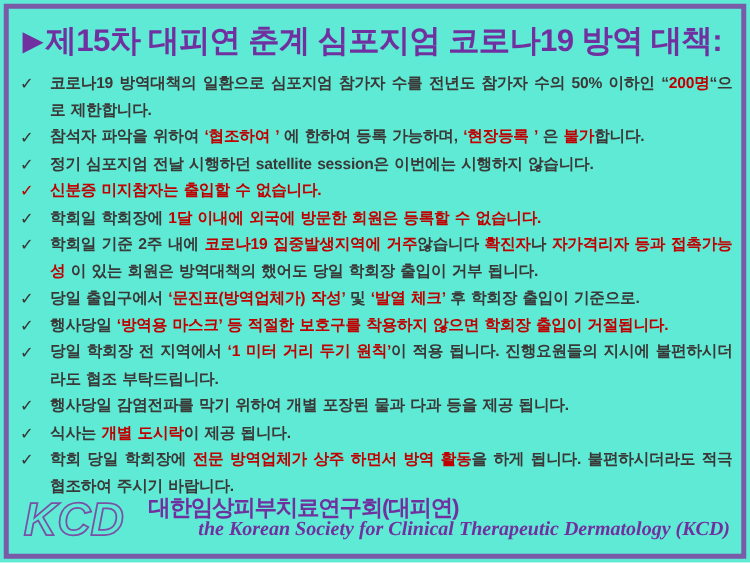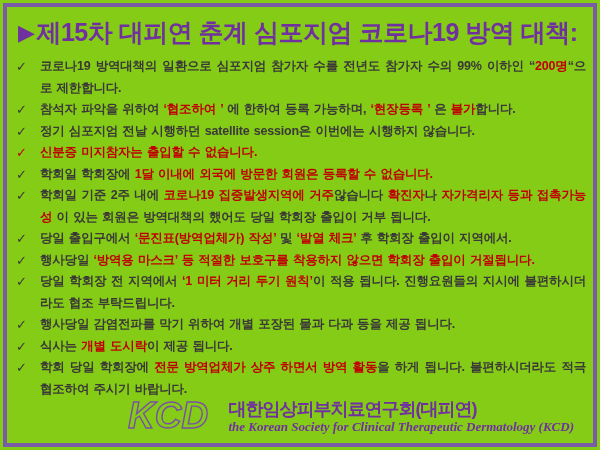--- a/index.html
+++ b/index.html
@@ -1,17 +1,17 @@
 <!DOCTYPE html>
 <html><head>
 <meta charset="utf-8">
 <style>
   html,body{margin:0;padding:0;background:#fff;}
   .page{
-    position:relative;width:600px;height:450px;background:#84cc16;
+    position:relative;width:600px;height:450px;background:#5eead4;
     font-family:"Liberation Sans","DejaVu Sans",sans-serif;overflow:hidden;
   }
   .frame{
     position:absolute;inset:3px;border:4px solid #7a5ba8;pointer-events:none;
   }
   .content{position:absolute;inset:8px;overflow:hidden;}
   .title{
     margin:8px 4px 7px 10px;
     font-size:25px;font-weight:bold;letter-spacing:-0.5px;
     color:#7030a0;white-space:nowrap;
@@ -23,54 +23,54 @@
     flex:0 0 24px;width:24px;color:#3b3838;font-size:13px;font-weight:bold;
     line-height:21.5px;
   }
   .item .check.red{color:#c00000;}
   .item .text{
     flex:1;color:#3b3838;font-size:12.5px;font-weight:bold;
     line-height:21.5px;text-align:justify;letter-spacing:-0.2px;word-spacing:1px;
   }
   .item .text .red{color:#c00000;}
   .logo{
-    position:absolute;right:18px;bottom:7px;display:flex;align-items:center;
+    position:absolute;right:8px;bottom:7px;display:flex;align-items:flex-start;
   }
   .monogram{display:block;margin-right:6px;}
   .monogram text{
     font-family:"Liberation Sans","DejaVu Sans",sans-serif;
     font-weight:bold;font-style:italic;font-size:37px;
     fill:none;stroke:#7b4fa5;stroke-width:1.4;
   }
   .logo-text{text-align:left;}
   .logo-ko{
     color:#7030a0;font-size:18px;font-weight:bold;letter-spacing:-1px;
     line-height:22px;white-space:nowrap;
   }
   .logo-en{
-    color:#7030a0;font-size:13px;font-weight:bold;font-style:italic;
+    color:#7030a0;font-size:16px;font-weight:bold;font-style:italic;
     font-family:"Liberation Serif","DejaVu Serif",serif;
-    line-height:13px;white-space:nowrap;
+    line-height:13px;white-space:nowrap;margin-left:40px;
   }
 </style>
 </head>
 <body>
 
 <div class="page">
   <div class="frame"></div>
   <div class="content">
 
     <div class="title">
       <span class="arrow">▶</span><span>제15차 대피연 춘계 심포지엄 코로나19 방역 대책:</span>
     </div>
 
     <div class="items" id="items-list">
         <div class="item">
           <span class="check">✓</span>
-          <span class="text"><span>코로나19 방역대책의 일환으로 심포지엄 참가자 수를 전년도 참가자 수의 99% 이하인 “</span><span class="red">200명</span><span>“으로 제한합니다.</span></span>
+          <span class="text"><span>코로나19 방역대책의 일환으로 심포지엄 참가자 수를 전년도 참가자 수의 50% 이하인 “</span><span class="red">200명</span><span>“으로 제한합니다.</span></span>
         </div>
         <div class="item">
           <span class="check">✓</span>
           <span class="text"><span>참석자 파악을 위하여 </span><span class="red">‘협조하여 ’</span><span> 에 한하여 등록 가능하며, </span><span class="red">‘현장등록 ’</span><span> 은 </span><span class="red">불가</span><span>합니다.</span></span>
         </div>
         <div class="item">
           <span class="check">✓</span>
           <span class="text"><span>정기 심포지엄 전날 시행하던 satellite session은 이번에는 시행하지 않습니다.</span></span>
         </div>
         <div class="item">
@@ -80,21 +80,21 @@
         <div class="item">
           <span class="check">✓</span>
           <span class="text"><span>학회일 학회장에 </span><span class="red">1달 이내에 외국에 방문한 회원은 등록할 수 없습니다.</span></span>
         </div>
         <div class="item">
           <span class="check">✓</span>
           <span class="text"><span>학회일 기준 2주 내에 </span><span class="red">코로나19 집중발생지역에 거주</span><span>않습니다 </span><span class="red">확진자</span><span>나 </span><span class="red">자가격리자 등과 접촉가능성</span><span> 이 있는 회원은 방역대책의 했어도 당일 학회장 출입이 거부 됩니다.</span></span>
         </div>
         <div class="item">
           <span class="check">✓</span>
-          <span class="text"><span>당일 출입구에서 </span><span class="red">‘문진표(방역업체가) 작성’</span><span> 및 </span><span class="red">‘발열 체크’</span><span> 후 학회장 출입이 지역에서.</span></span>
+          <span class="text"><span>당일 출입구에서 </span><span class="red">‘문진표(방역업체가) 작성’</span><span> 및 </span><span class="red">‘발열 체크’</span><span> 후 학회장 출입이 기준으로.</span></span>
         </div>
         <div class="item">
           <span class="check">✓</span>
           <span class="text"><span>행사당일 </span><span class="red">‘방역용 마스크’ 등 적절한 보호구를 착용하지 않으면 학회장 출입이 거절됩니다.</span></span>
         </div>
         <div class="item">
           <span class="check">✓</span>
           <span class="text"><span>당일 학회장 전 지역에서 </span><span class="red">‘1 미터 거리 두기 원칙’</span><span>이 적용 됩니다. 진행요원들의 지시에 불편하시더라도 협조 부탁드립니다.</span></span>
         </div>
         <div class="item">

